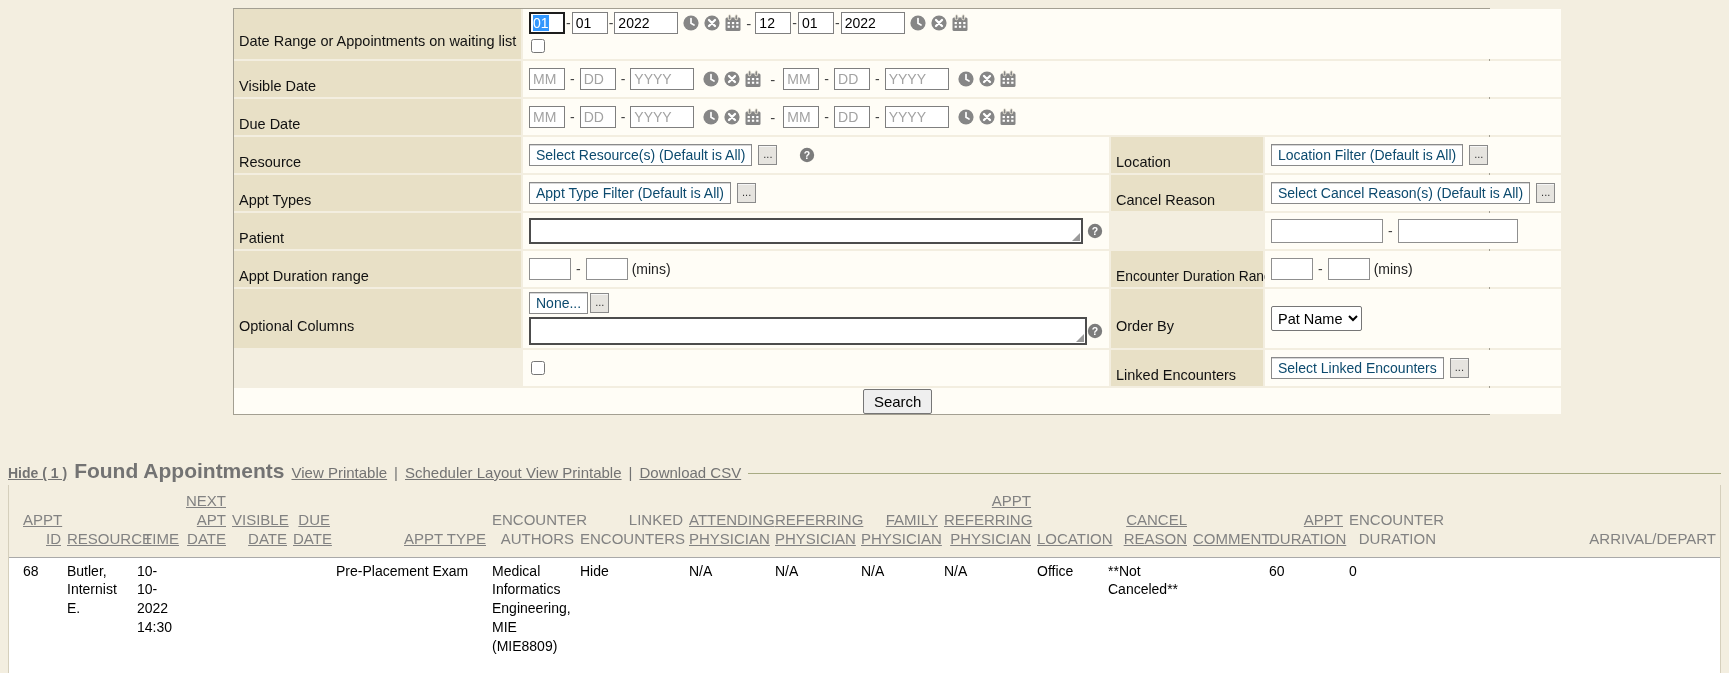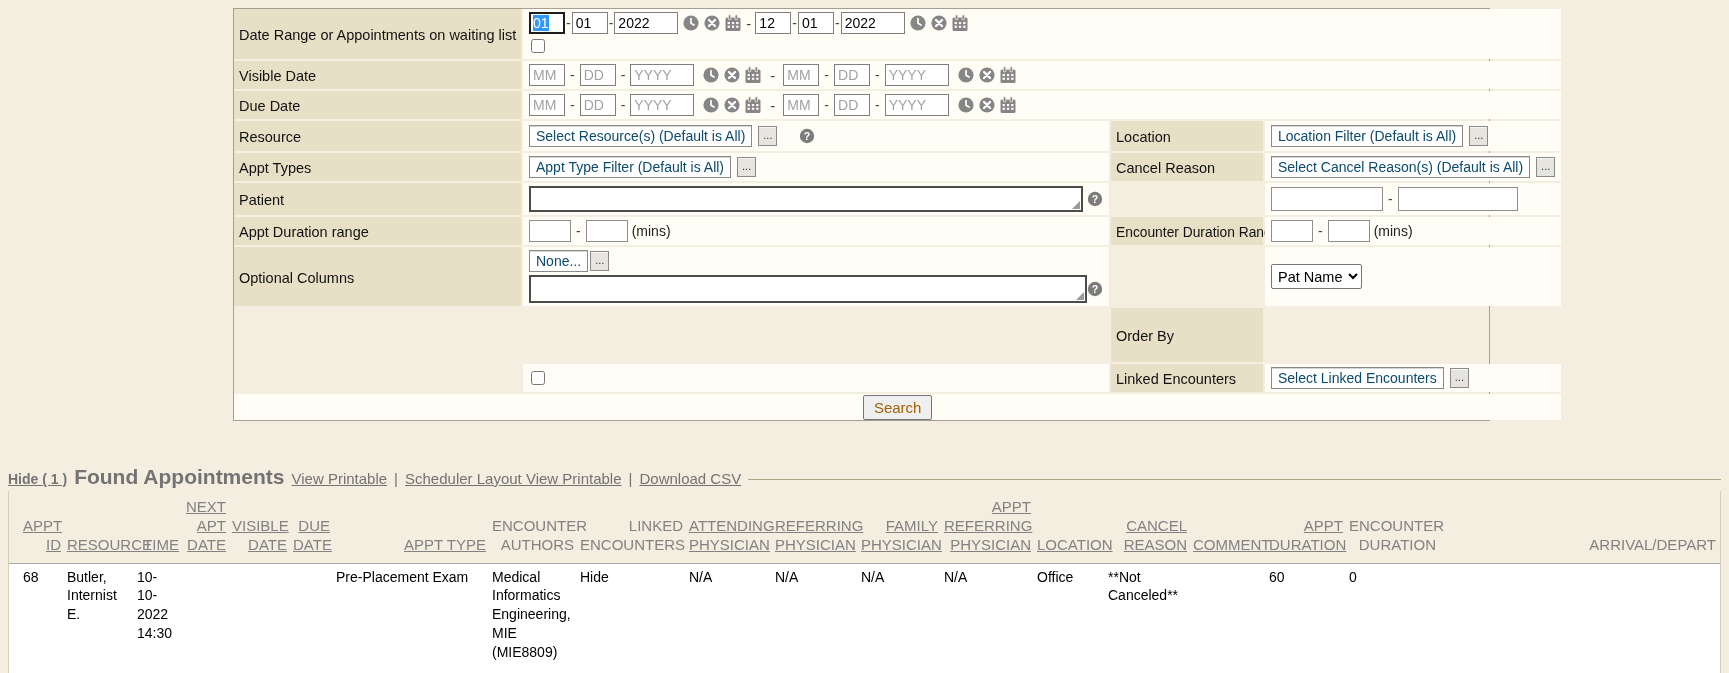--- a/index.html
+++ b/index.html
@@ -3,21 +3,21 @@
 <meta charset="utf-8">
 <style>
   html,body{margin:0;padding:0;}
   body{font-family:"Liberation Sans", sans-serif; background:#f3eee0;}
   #page{position:relative; width:1729px; height:673px; background:#f3eee0; overflow:hidden;}
 
   
   .panel{margin:8px 0 0 233px; width:1255px; border:1px solid #a39f92; background:#f3eee0;}
   .form-grid{display:grid; grid-template-columns:287px 586px 152px 1fr; gap:2px;}
   .cell{box-sizing:border-box;}
-  .lbl{background:#e8e0c6; padding:5px 4px 3px 5px; display:flex; align-items:center; font-size:14.5px; color:#111;}
+  .lbl{background:#e8e0c6; padding:17px 4px 3px 5px; display:flex; align-items:center; font-size:14.5px; color:#111;}
   .lbl.nowrap{white-space:nowrap; font-size:13.8px;}
   .fld{background:#fffdf6; padding:3px 6px; display:flex; align-items:center; gap:4px;}
   .c1{grid-column:1}.c2{grid-column:2}.c3{grid-column:3}.c4{grid-column:4}
   .c24{grid-column:2/5}.call{grid-column:1/5}
   .h50{min-height:50px}.h26{min-height:26px}.h30{min-height:30px}.h28{min-height:28px}
   .h54{min-height:54px}.h24{min-height:24px}
 
   .col{flex-direction:column; align-items:flex-start; justify-content:flex-start; gap:3px;}
   .dateline{display:flex; align-items:center; gap:0;}
   .din{box-sizing:border-box; height:22px; border:1px solid #7f7f7f; background:#fff; font:14px "Liberation Sans",sans-serif; padding:1px 3px; color:#000;}
@@ -35,21 +35,21 @@
   .dots{border:1px solid #8a8a8a; background:#e6e4df; color:#333; font-size:11px; line-height:10px; padding:3px 4px 5px; margin-left:2px; cursor:pointer; box-shadow:inset 0 1px 0 #f6f6f6;}
   .wide-input{position:relative; box-sizing:border-box; flex:1; height:26px; background:#fff; border:2px solid #4c4c4c;}
   .wide-input .grip{position:absolute; right:1px; bottom:1px; width:0; height:0; border-left:8px solid transparent; border-bottom:8px solid #9a9a9a;}
   .tin{box-sizing:border-box; height:24px; border:1px solid #8f8f8f; background:#fff; font:14px "Liberation Sans",sans-serif; padding:1px 4px;}
   .tin.tod1{width:112px}.tin.tod2{width:120px}
   .tin.mini{width:42px; height:22px;}
   .mins{font-size:14px; color:#222;}
   select.orderby{font:14.5px "Liberation Sans",sans-serif; height:25px; border:1px solid #767676; border-radius:2px; background:#fff; padding:0 2px;}
   input[type=checkbox]{width:14px; height:14px; margin:2px;}
 
-  .btn{background:#efefef; border:1px solid #767676; border-radius:2px; padding:3px 10px; font:15px "Liberation Sans",sans-serif; color:#a16207; cursor:pointer;}
+  .btn{background:#efefef; border:1px solid #767676; border-radius:2px; padding:3px 10px; font:15px "Liberation Sans",sans-serif; color:#000000; cursor:pointer;}
   .searchrow{background:#fffdf6; display:flex; justify-content:center; align-items:center;}
 
   
   .legendrow{margin:44px 8px 0 8px; display:flex; align-items:baseline; gap:7px; color:#737373;}
   .hide-link{font-size:14px; font-weight:bold; text-decoration:underline; cursor:pointer; white-space:nowrap;}
   .legend-title{font-size:21px; font-weight:bold; white-space:nowrap;}
   .legend-link{font-size:15px; text-decoration:underline; cursor:pointer; white-space:nowrap;}
   .lsep{font-size:15px;}
   .legend-rule{flex:1; border-top:1px solid #a8ab84; transform:translateY(-4px);}
 
@@ -369,26 +369,26 @@
               <span class="grip"></span>
             </span>
           <span class="ic q">
               <svg viewBox="0 0 16 16" width="16" height="16">
                 <circle cx="8" cy="8" r="7.2" fill="#7c7c7c"></circle>
                 <text x="8" y="11.6" text-anchor="middle" font-size="10.5" font-weight="bold" fill="#fff" font-family="Liberation Sans, sans-serif">?</text>
               </svg>
             </span>
         </div>
       </div>
+      <div class="cell lbl c3 h54">Order By</div>
       <div class="cell fld c4 h54">
         <select class="orderby">
           <option>Pat Name</option>
         </select>
       </div>
-      <div class="cell lbl c3 h54">Order By</div>
 
       <div class="cell fld c2 h24">
         <input type="checkbox" style="">
       </div>
       <div class="cell lbl c3 h24">Linked Encounters</div>
       <div class="cell fld c4 h24">
         <span class="filterbox">Select Linked Encounters</span>
         <span class="dots">...</span>
       </div>
 

